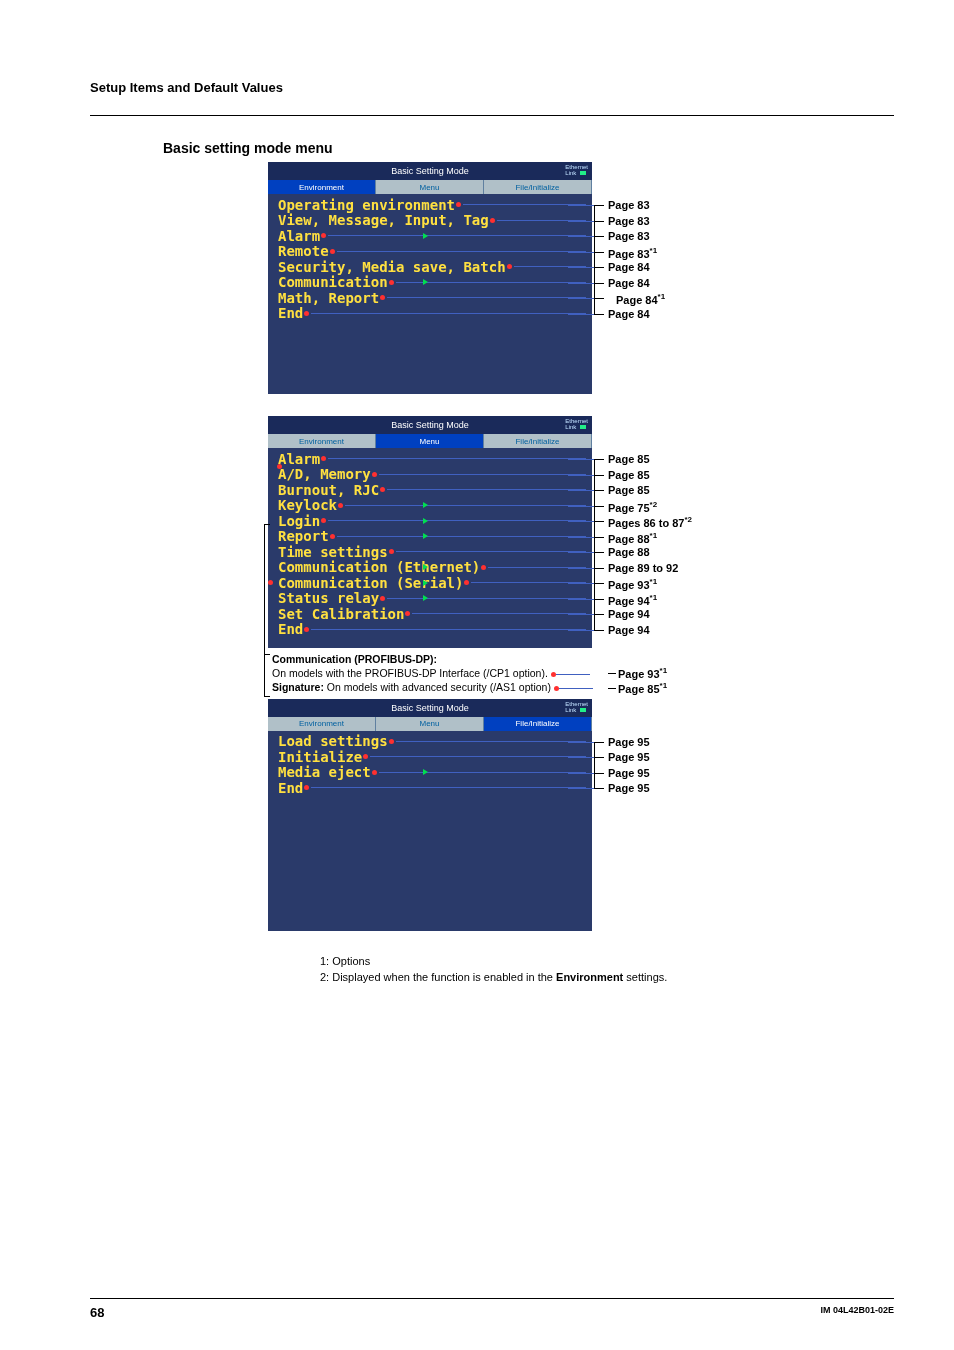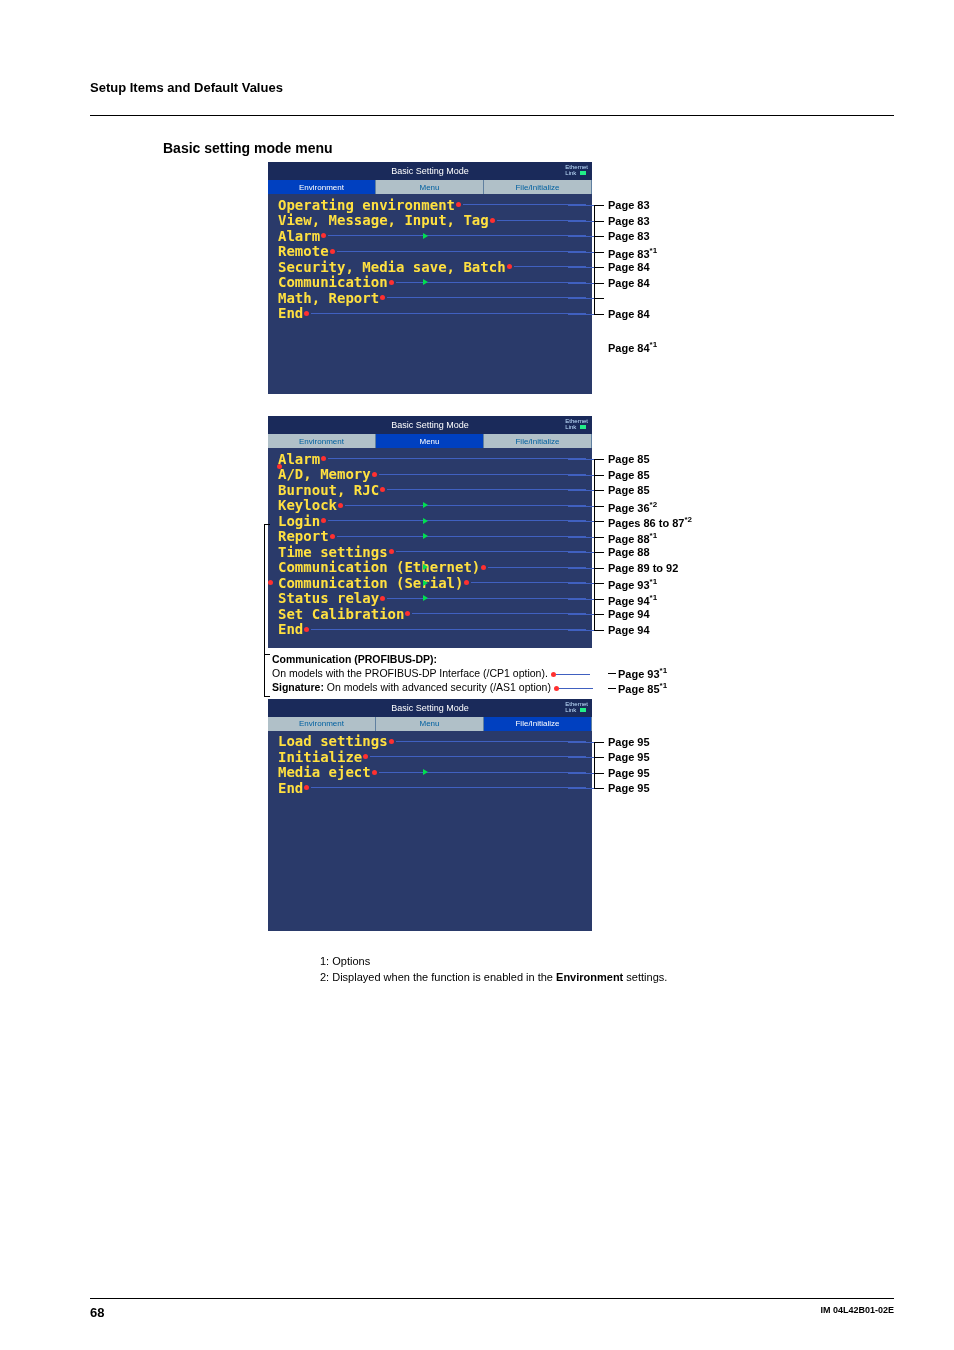--- a/index.html
+++ b/index.html
@@ -120,21 +120,21 @@
         <div style="position: absolute; left: 326px; top: 89.5px; height: 1px; width: 10px; background: rgb(0, 0, 0);"></div>
         <div class="page-label" style="left: 340px; top: 83.5px;"><span>Page 83</span><sup>*1</sup></div>
         <div style="position: absolute; left: 300px; top: 105px; height: 1px; width: 26px; background: rgb(64, 96, 192);"></div>
         <div style="position: absolute; left: 326px; top: 105px; height: 1px; width: 10px; background: rgb(0, 0, 0);"></div>
         <div class="page-label" style="left: 340px; top: 99px;"><span>Page 84</span></div>
         <div style="position: absolute; left: 300px; top: 120.5px; height: 1px; width: 26px; background: rgb(64, 96, 192);"></div>
         <div style="position: absolute; left: 326px; top: 120.5px; height: 1px; width: 10px; background: rgb(0, 0, 0);"></div>
         <div class="page-label" style="left: 340px; top: 114.5px;"><span>Page 84</span></div>
         <div style="position: absolute; left: 300px; top: 136px; height: 1px; width: 26px; background: rgb(64, 96, 192);"></div>
         <div style="position: absolute; left: 326px; top: 136px; height: 1px; width: 10px; background: rgb(0, 0, 0);"></div>
-        <div class="page-label" style="left: 340px; top: 130px; margin-top: 48px;"><span>Page 84</span><sup>*1</sup></div>
+        <div class="page-label" style="left: 348px; top: 130px;"><span>Page 84</span><sup>*1</sup></div>
         <div style="position: absolute; left: 300px; top: 151.5px; height: 1px; width: 26px; background: rgb(64, 96, 192);"></div>
         <div style="position: absolute; left: 326px; top: 151.5px; height: 1px; width: 10px; background: rgb(0, 0, 0);"></div>
         <div class="page-label" style="left: 340px; top: 145.5px;"><span>Page 84</span></div>
       </div>
   </div>
 
   <div class="block">
     <div class="screen" style="height:232px;">
       <div class="screen-top">
         <span>Basic Setting Mode</span>
@@ -222,21 +222,21 @@
         <div style="position: absolute; left: 326px; top: 43px; height: 1px; width: 10px; background: rgb(0, 0, 0);"></div>
         <div class="page-label" style="left: 340px; top: 37px;"><span>Page 85</span></div>
         <div style="position: absolute; left: 300px; top: 58.5px; height: 1px; width: 26px; background: rgb(64, 96, 192);"></div>
         <div style="position: absolute; left: 326px; top: 58.5px; height: 1px; width: 10px; background: rgb(0, 0, 0);"></div>
         <div class="page-label" style="left: 340px; top: 52.5px;"><span>Page 85</span></div>
         <div style="position: absolute; left: 300px; top: 74px; height: 1px; width: 26px; background: rgb(64, 96, 192);"></div>
         <div style="position: absolute; left: 326px; top: 74px; height: 1px; width: 10px; background: rgb(0, 0, 0);"></div>
         <div class="page-label" style="left: 340px; top: 68px;"><span>Page 85</span></div>
         <div style="position: absolute; left: 300px; top: 89.5px; height: 1px; width: 26px; background: rgb(64, 96, 192);"></div>
         <div style="position: absolute; left: 326px; top: 89.5px; height: 1px; width: 10px; background: rgb(0, 0, 0);"></div>
-        <div class="page-label" style="left: 340px; top: 83.5px;"><span>Page 36</span><sup>*2</sup></div>
+        <div class="page-label" style="left: 340px; top: 83.5px;"><span>Page 75</span><sup>*2</sup></div>
         <div style="position: absolute; left: 300px; top: 105px; height: 1px; width: 26px; background: rgb(64, 96, 192);"></div>
         <div style="position: absolute; left: 326px; top: 105px; height: 1px; width: 10px; background: rgb(0, 0, 0);"></div>
         <div class="page-label" style="left: 340px; top: 99px;"><span>Pages 86 to 87</span><sup>*2</sup></div>
         <div style="position: absolute; left: 300px; top: 120.5px; height: 1px; width: 26px; background: rgb(64, 96, 192);"></div>
         <div style="position: absolute; left: 326px; top: 120.5px; height: 1px; width: 10px; background: rgb(0, 0, 0);"></div>
         <div class="page-label" style="left: 340px; top: 114.5px;"><span>Page 88</span><sup>*1</sup></div>
         <div style="position: absolute; left: 300px; top: 136px; height: 1px; width: 26px; background: rgb(64, 96, 192);"></div>
         <div style="position: absolute; left: 326px; top: 136px; height: 1px; width: 10px; background: rgb(0, 0, 0);"></div>
         <div class="page-label" style="left: 340px; top: 130px;"><span>Page 88</span></div>
         <div style="position: absolute; left: 300px; top: 151.5px; height: 1px; width: 26px; background: rgb(64, 96, 192);"></div>

